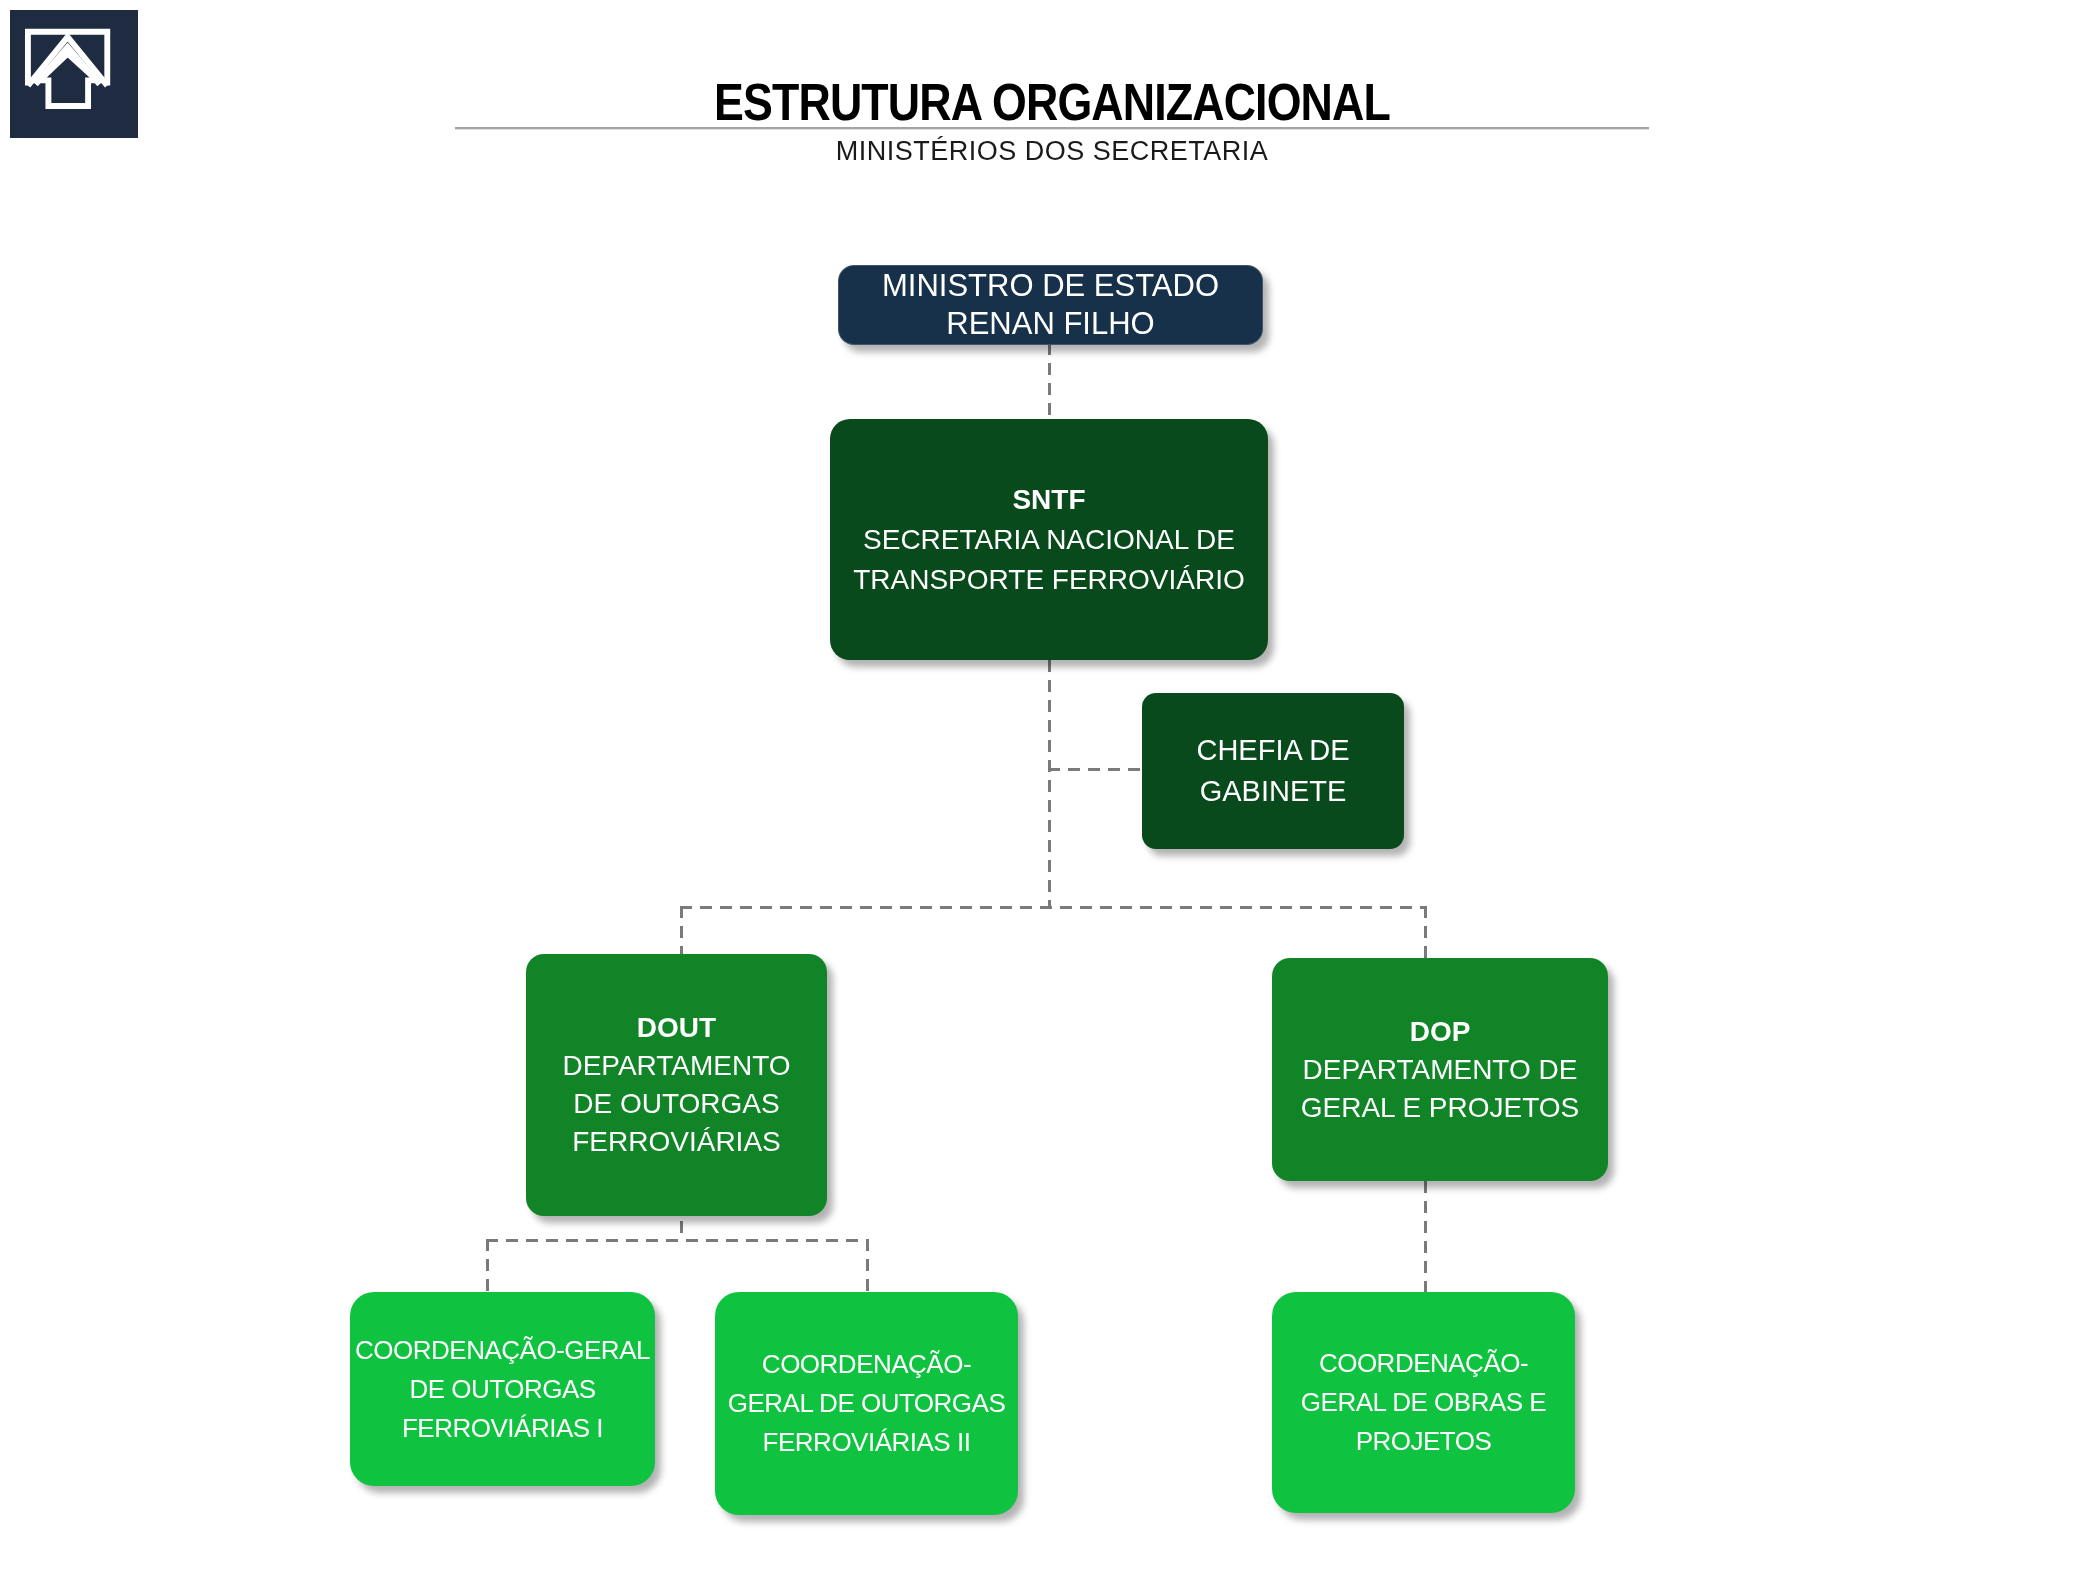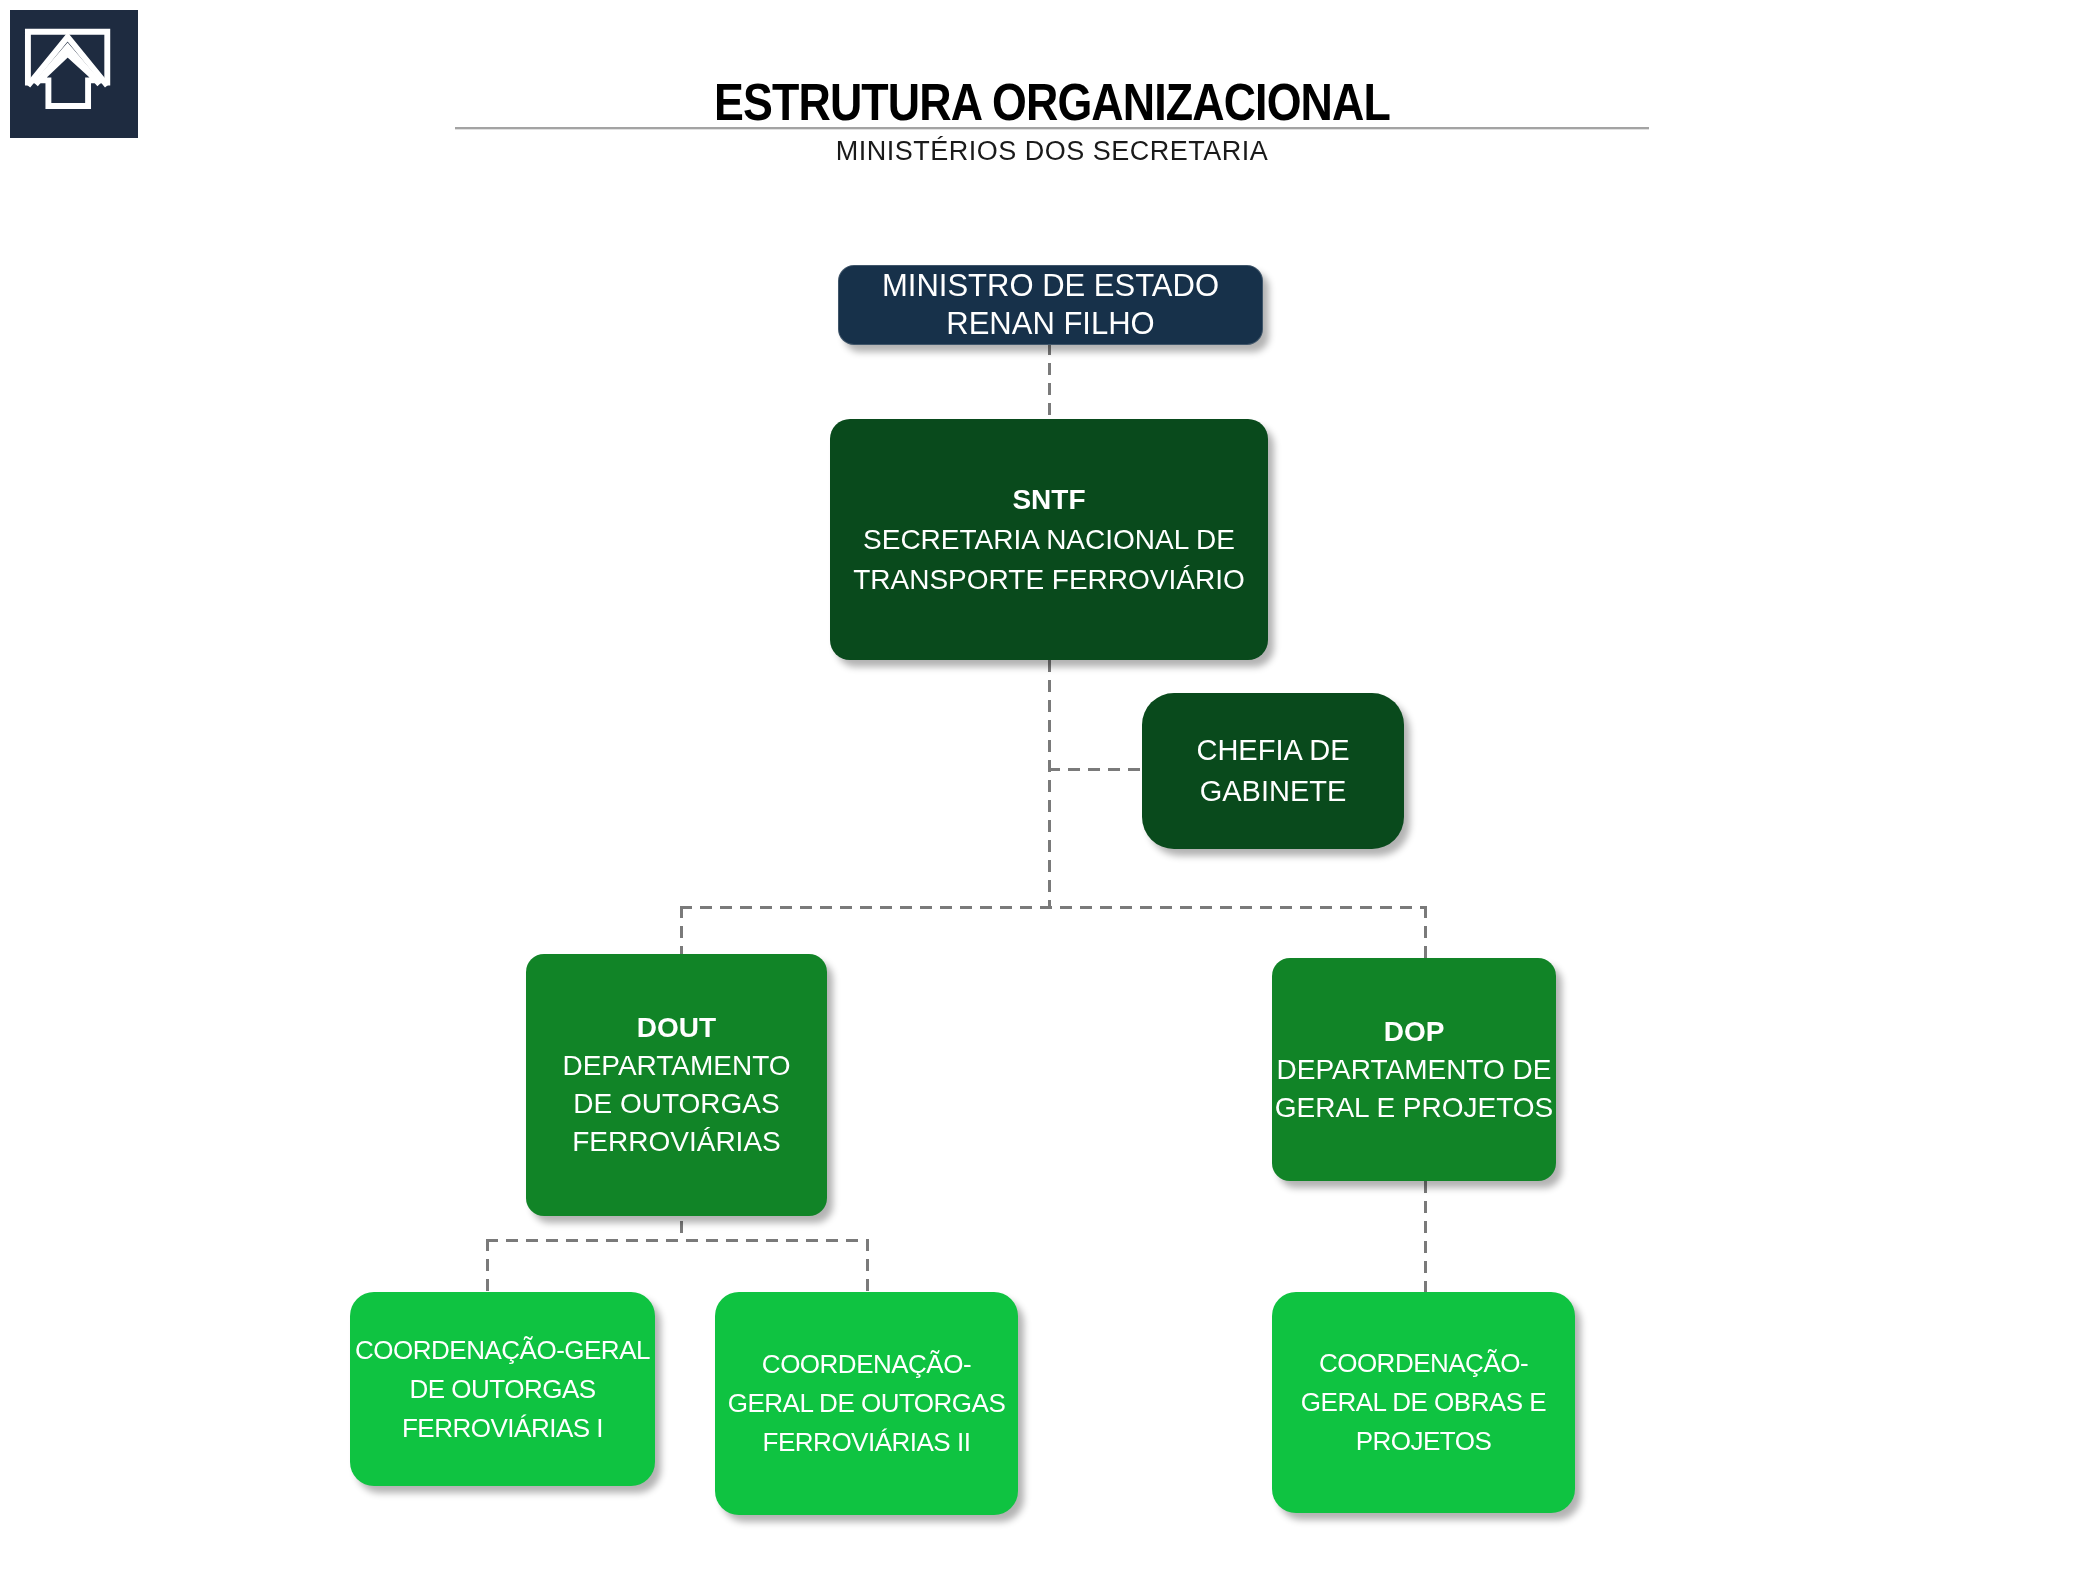--- a/index.html
+++ b/index.html
@@ -78,30 +78,30 @@
   }
   #node-sntf {
     left: 830px; top: 419px; width: 438px; height: 241px;
     background: var(--green-dark);
     border-radius: 20px;
     font-size: 28px; line-height: 40px;
   }
   #node-chefia {
     left: 1142px; top: 693px; width: 262px; height: 156px;
     background: var(--green-dark);
-    border-radius: 32px;
+    border-radius: 14px;
     font-size: 29px; line-height: 41px; text-align: center;
   }
   #node-dout, #node-dop {
     background: var(--green-mid);
     border-radius: 18px;
     font-size: 28px; line-height: 38px;
   }
   #node-dout { left: 526px; top: 954px; width: 301px; height: 262px; }
-  #node-dop  { left: 1272px; top: 958px; width: 284px; height: 223px; }
+  #node-dop  { left: 1272px; top: 958px; width: 336px; height: 223px; }
   #node-cg1, #node-cg2, #node-cg3 {
     background: var(--green-bright);
     border-radius: 24px;
     font-size: 26px; line-height: 39px;
     letter-spacing: -0.5px;
   }
   #node-cg1 { left: 350px;  top: 1292px; width: 305px; height: 194px; }
   #node-cg2 { left: 715px;  top: 1292px; width: 303px; height: 223px; }
   #node-cg3 { left: 1272px; top: 1292px; width: 303px; height: 221px; }
 

